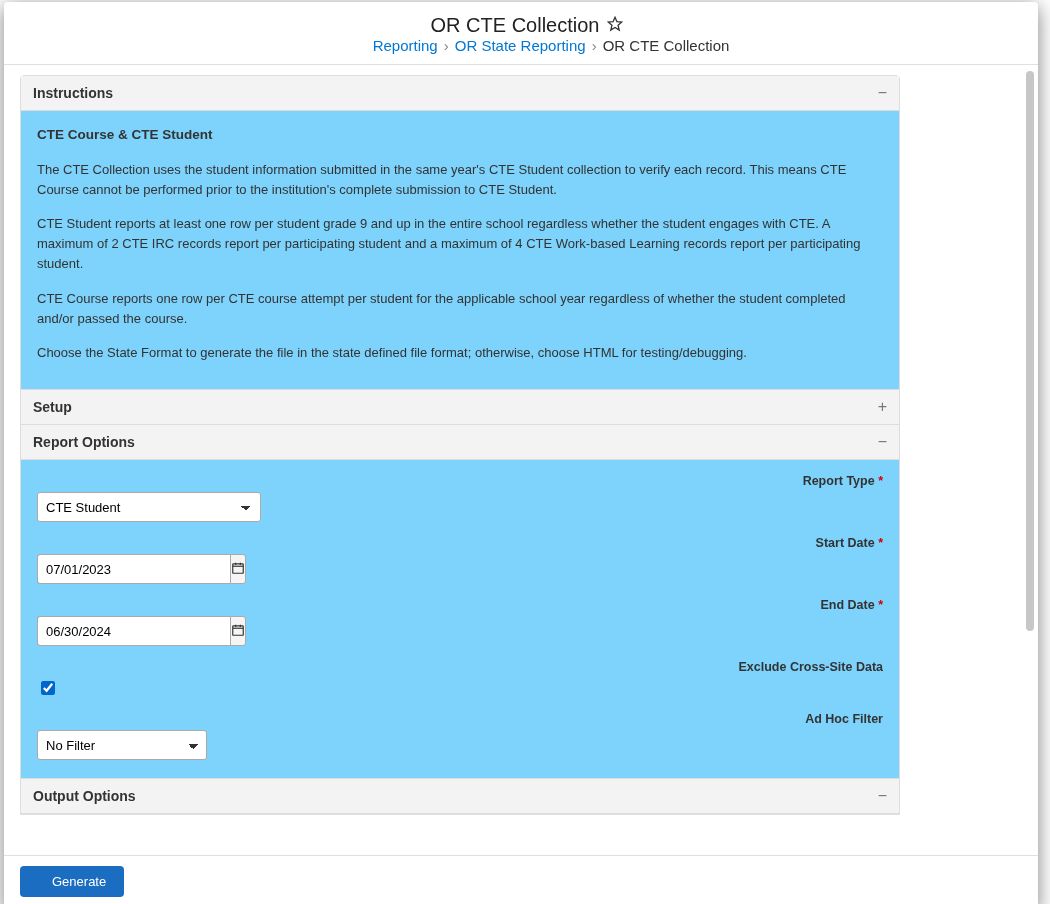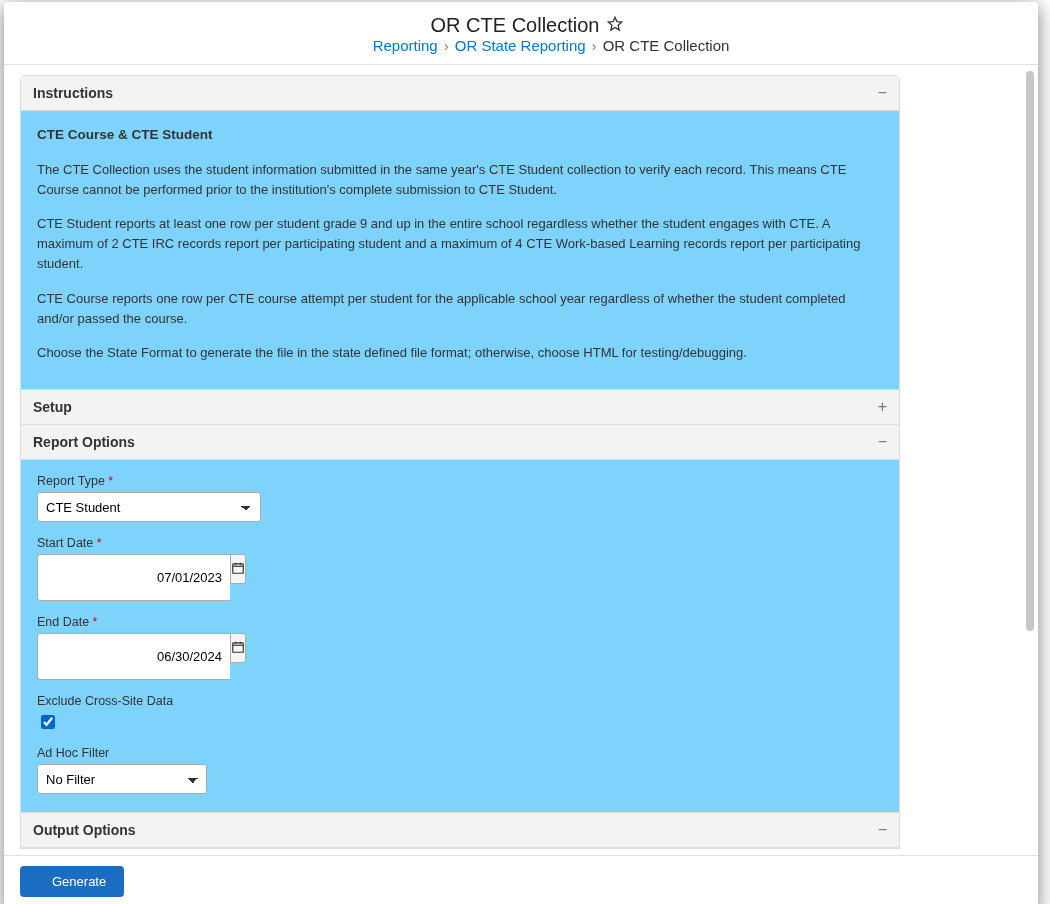--- a/index.html
+++ b/index.html
@@ -118,23 +118,24 @@
   .section-body.instructions .sub-title {
     font-weight: bold;
     font-size: 13.5px;
     margin-bottom: 14px;
   }
   .form-group {
     margin-bottom: 14px;
   }
   .form-label {
     display: block;
-    font-weight: normal;
+    font-weight: bold;
     font-size: 12.5px;
     margin-bottom: 4px;
+    text-align: right;
   }
   .req { color: #d40000; }
   .select {
     width: 224px;
     height: 30px;
     border: 1px solid #aaa;
     border-radius: 3px;
     padding: 0 28px 0 8px;
     font-size: 13px;
     background: #fff;
@@ -145,27 +146,26 @@
     background-repeat: no-repeat;
     cursor: pointer;
   }
   .select.narrow { width: 170px; background-position: calc(100% - 13px) 13px, calc(100% - 8px) 13px; }
   .date-wrap {
     display: flex;
     width: 170px;
   }
   .date-input {
     flex: 1;
-    height: 47px;
+    height: 30px;
     border: 1px solid #aaa;
     border-right: none;
     border-radius: 3px 0 0 3px;
     padding: 12px 8px;
     font-size: 13px;
-    text-align: right;
   }
   .date-btn {
     width: 30px;
     height: 30px;
     border: 1px solid #aaa;
     border-radius: 0 3px 3px 0;
     background: #f5f5f5;
     display: flex;
     align-items: center;
     justify-content: center;

